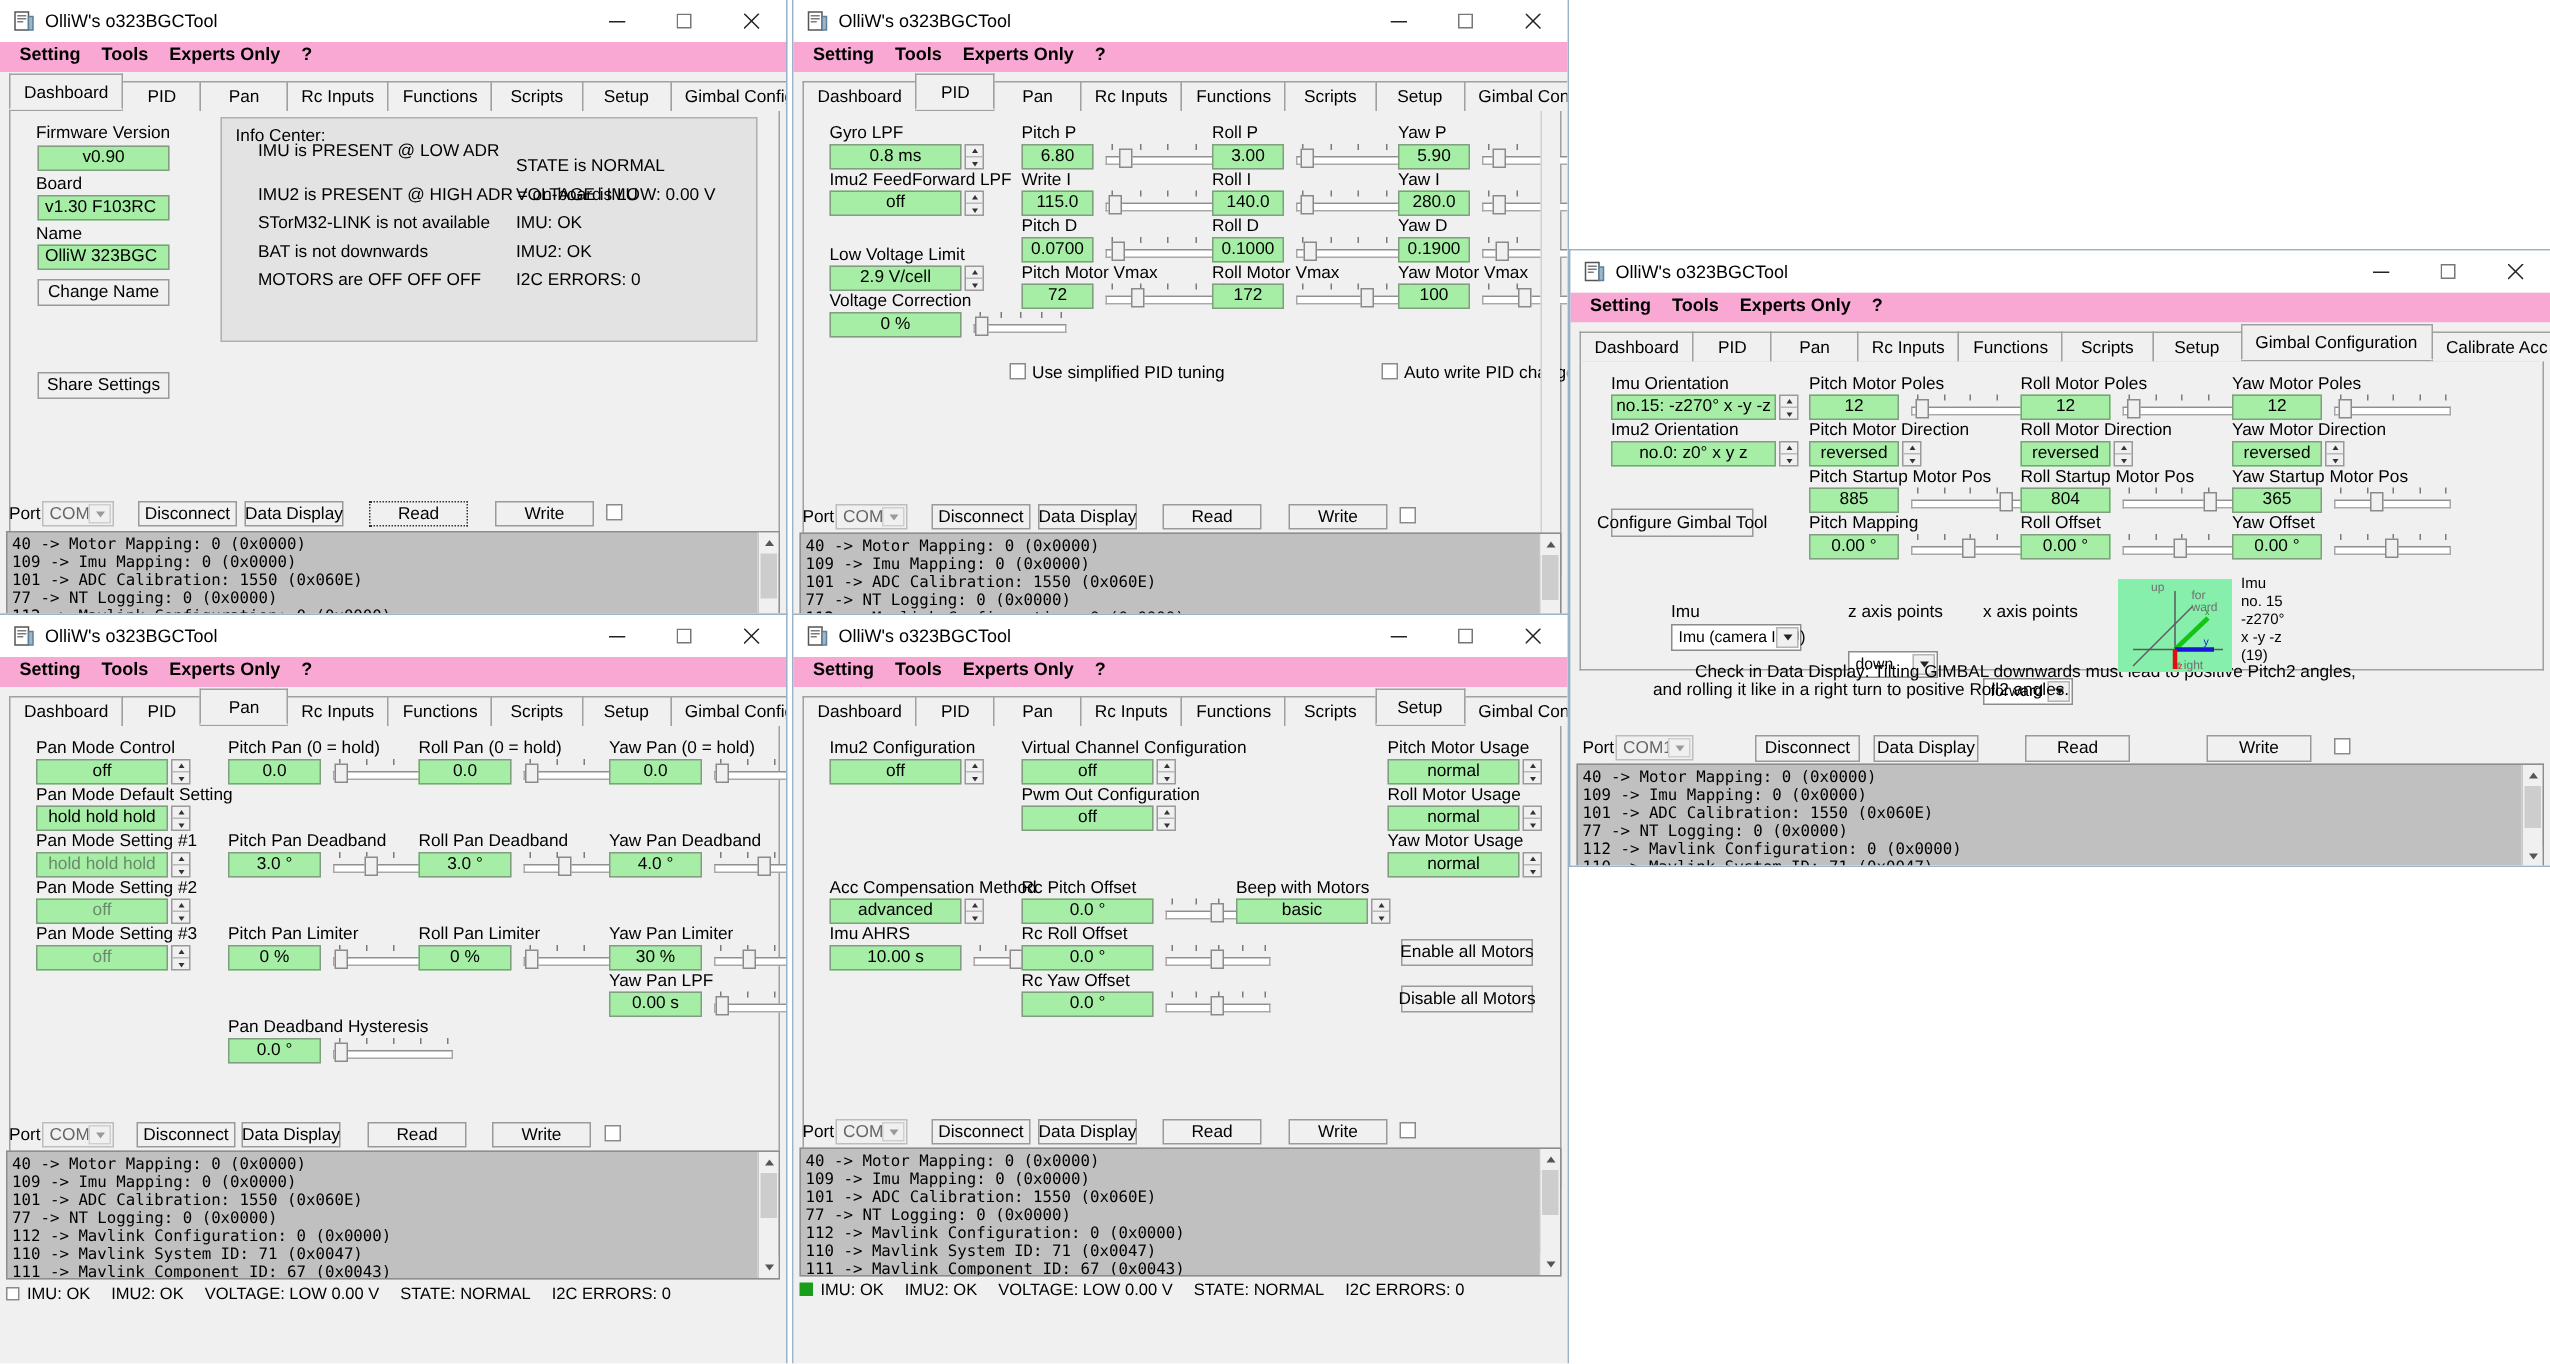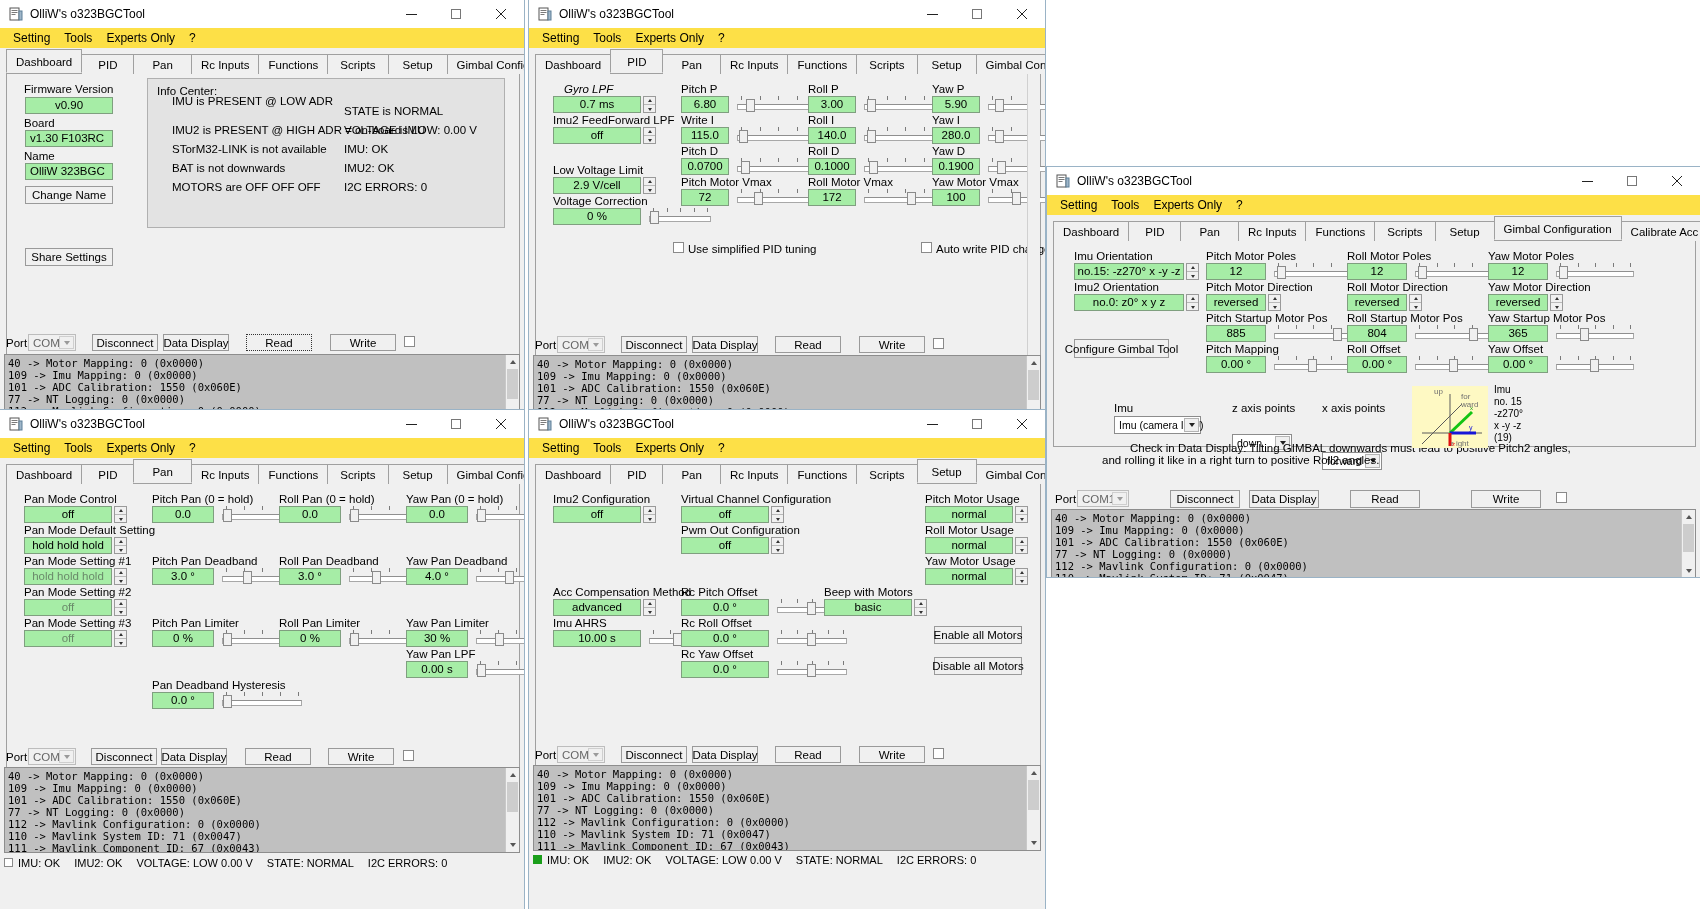--- a/index.html
+++ b/index.html
@@ -34,22 +34,22 @@
     font-size: 12px; color: #000; white-space: nowrap;
   }
   .wbtns { position:absolute; right:0; top:0; height:28px; display:flex; }
   .wbtn {
     width: 45px; height: 28px; display:flex; align-items:center; justify-content:center;
     font-size: 12px; color:#222; font-family:"Liberation Sans", sans-serif;
   }
   .wbtn svg { display:block; }
 
   .menubar {
-    height: 20px; background:#fde047; display:flex; align-items:center;
-    padding-left: 6px; flex: 0 0 auto;
+    height: 20px; background:#f9a8d4; display:flex; align-items:flex-start;
+    padding-left: 6px; flex: 0 0 auto; font-weight: bold;
   }
   .menubar .mi {
     font-size: 12px; color:#000; padding: 1px 7px; white-space:nowrap;
   }
 
   .body {
     flex: 1 1 auto; position: relative; background: #f0f0f0;
     overflow: hidden;
   }
 
@@ -192,21 +192,21 @@
 
   
   .statusbar {
     position:absolute; left:0; right:0; height:15px;
     background:#f0f0f0; font-size:11px; color:#000;
     display:flex; align-items:center; gap:0px;
   }
   .statusbar .sq { width:9px;height:9px; margin:0 5px 0 4px; flex:0 0 auto; }
   .statusbar span { white-space:nowrap; }
 
-  .axisbox { position:absolute; background:#fef9c3; }
+  .axisbox { position:absolute; background:#86efac; }
   .imuinfo { position:absolute; font-size:10px; line-height:12px; color:#000; }
 </style>
 </head>
 <body>
 
 <div id="root">
 
   <div class="win" id="w-dashboard" style="left:0;top:0;width:525px;height:410px;border-left:none;border-top:none;">
     <div class="titlebar">
       <span class="ticon">
@@ -356,22 +356,22 @@
         <div class="tab" style="padding-left:18px;padding-right:18px">Pan</div>
         <div class="tab">Rc Inputs</div>
         <div class="tab">Functions</div>
         <div class="tab" style="padding-left:12px;padding-right:12px">Scripts</div>
         <div class="tab" style="padding-left:14px;padding-right:14px">Setup</div>
         <div class="tab">Gimbal Configuration</div>
 
       </div>
       <div class="tabpane" style="bottom:26px">
         <div id="pid-fields">
-            <div class="ctl lbl" style="left: 28px; top: 9px; font-style: italic;">Gyro LPF</div>
-            <div class="ctl valbox" style="left: 17px; top: 22px; width: 88px;">0.7 ms</div>
+            <div class="ctl lbl" style="left: 17px; top: 9px;">Gyro LPF</div>
+            <div class="ctl valbox" style="left: 17px; top: 22px; width: 88px;">0.8 ms</div>
             <div class="ctl spin" style="left: 107px; top: 22px;">
               <i></i>
               <i></i>
             </div>
             <div class="ctl lbl" style="left: 17px; top: 40px;">Imu2 FeedForward LPF</div>
             <div class="ctl valbox" style="left: 17px; top: 53px; width: 88px;">off</div>
             <div class="ctl spin" style="left: 107px; top: 53px;">
               <i></i>
               <i></i>
             </div>

